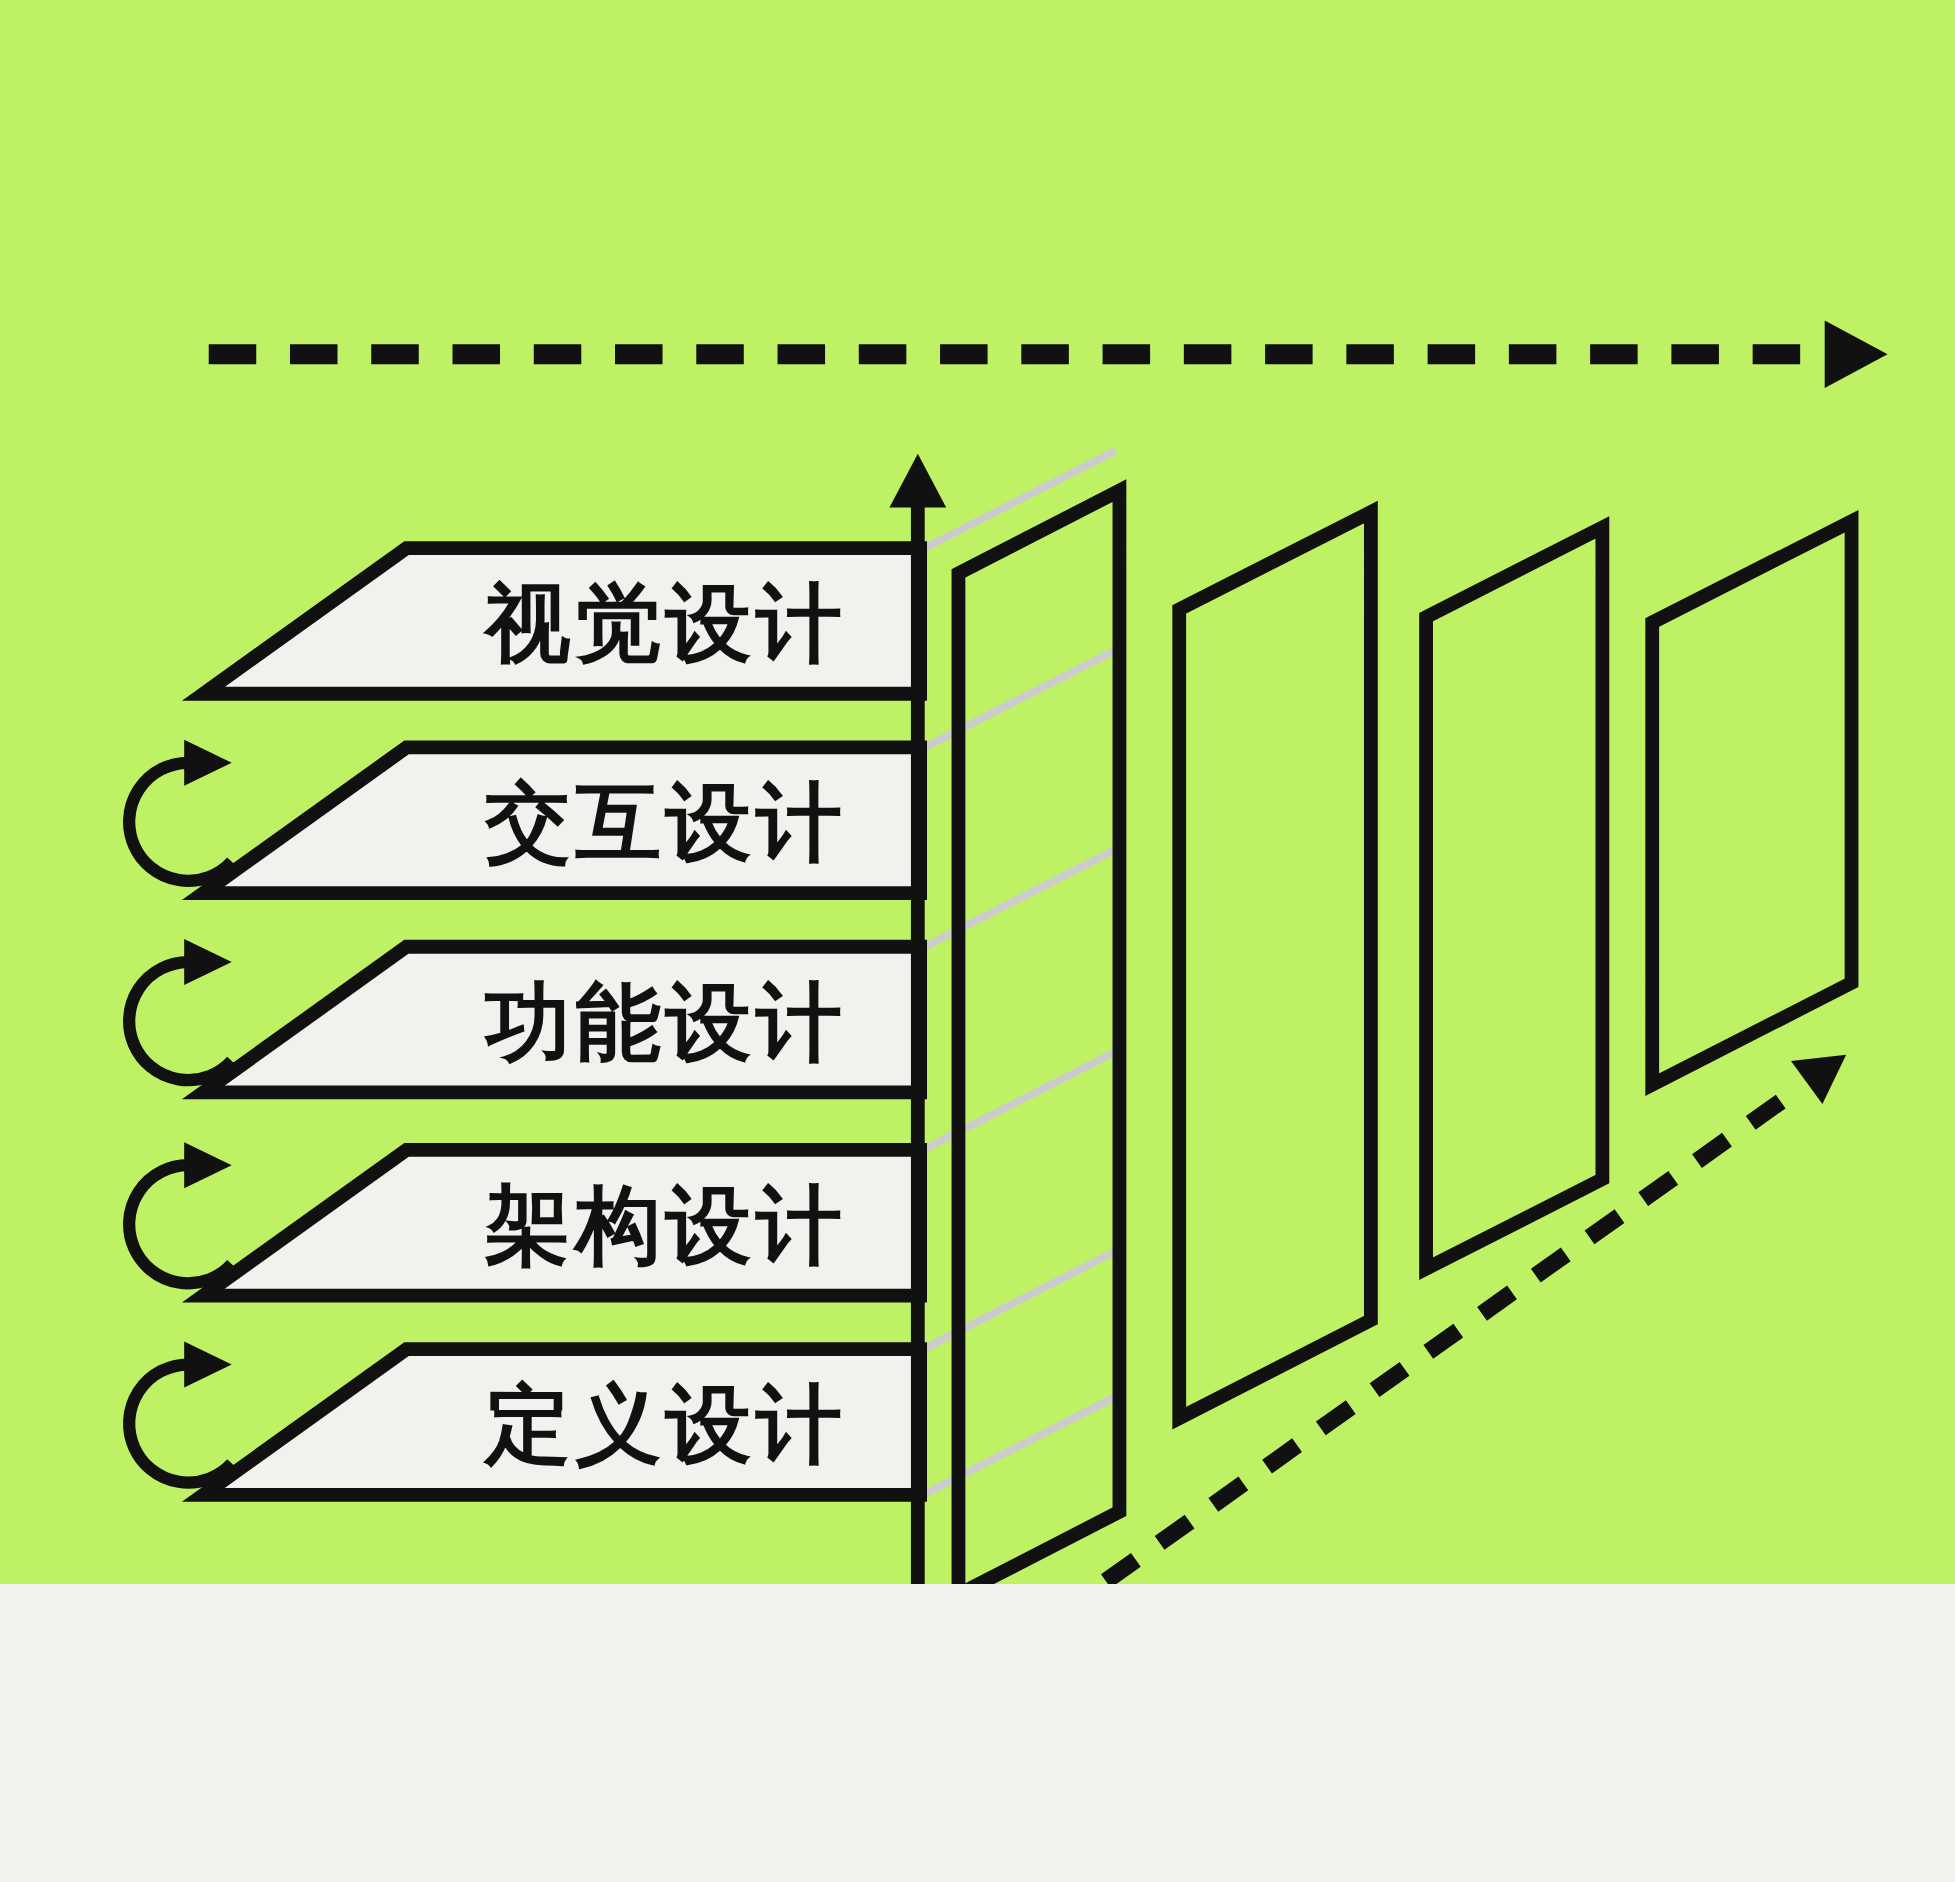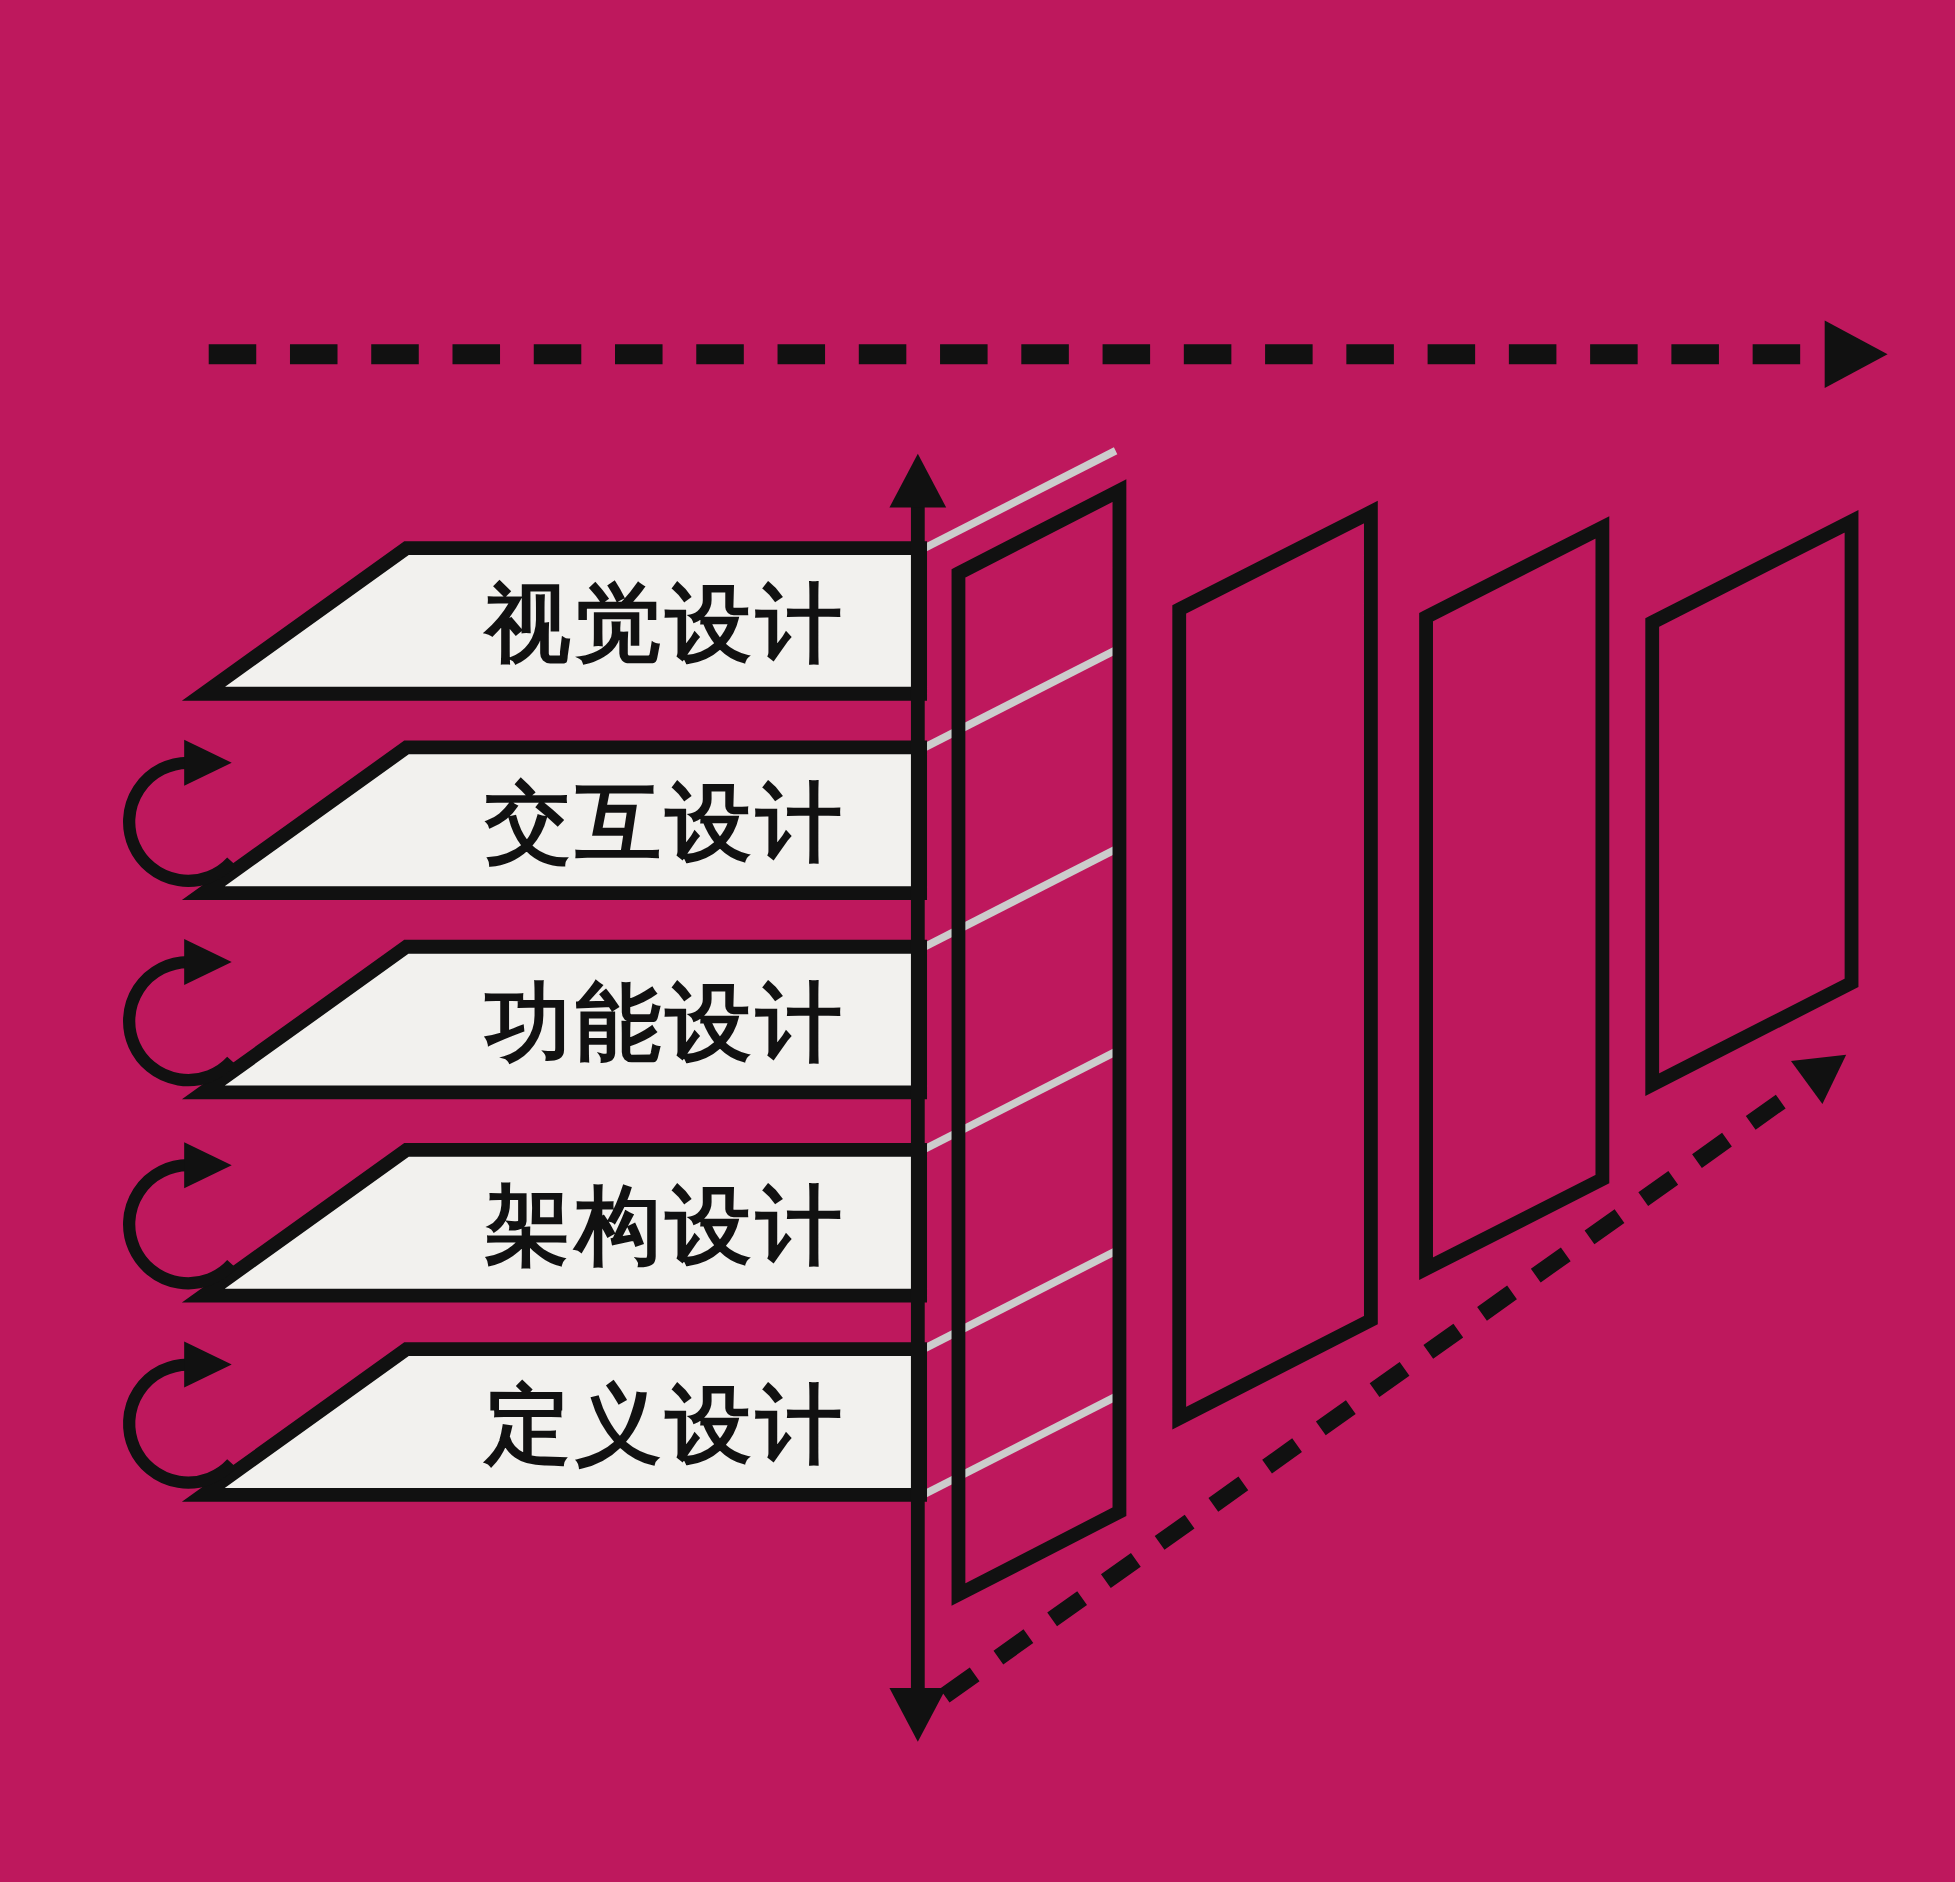--- a/index.html
+++ b/index.html
@@ -3,22 +3,22 @@
 <meta charset="utf-8">
 <style>
   html, body {
     margin: 0;
     padding: 0;
     background: #f2f1ee;
   }
   .canvas {
     position: relative;
     width: 1956px;
-    height: 1882px;
-    background: #be185d;
+    height: 1584px;
+    background: #bef264;
     font-family: "DejaVu Sans", "Liberation Sans", sans-serif;
     overflow: hidden;
   }
   svg { display: block; width: 1956px; height: 1882px; }
   .layer-shape { fill: #f2f1ee; stroke: #111111; stroke-width: 18; stroke-linejoin: miter; }
   .layer-label {
     fill: #111111;
     font-size: 112px;
     font-weight: bold;
     letter-spacing: 6px;

